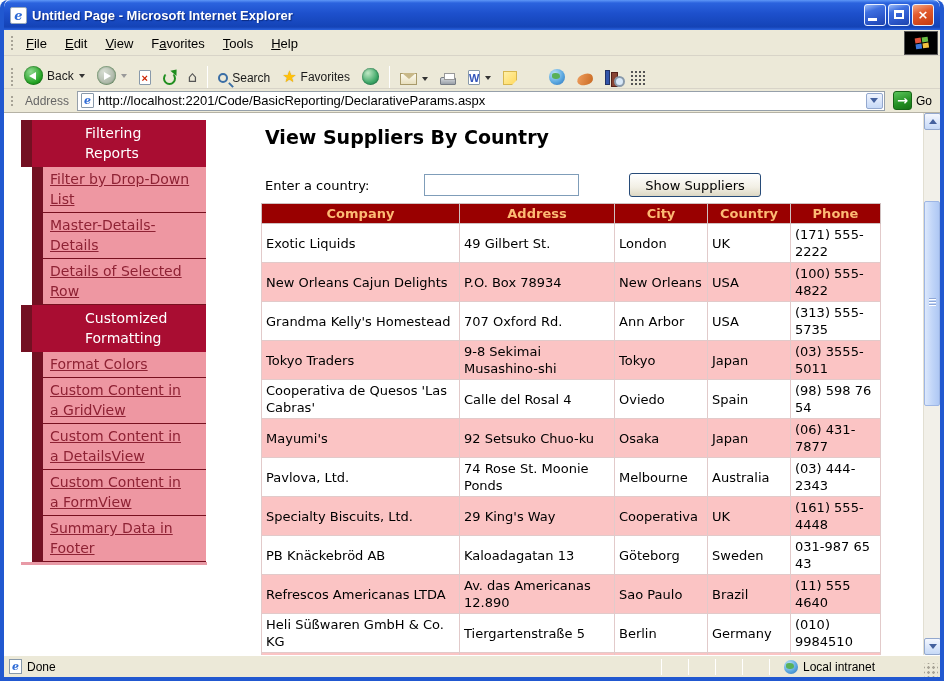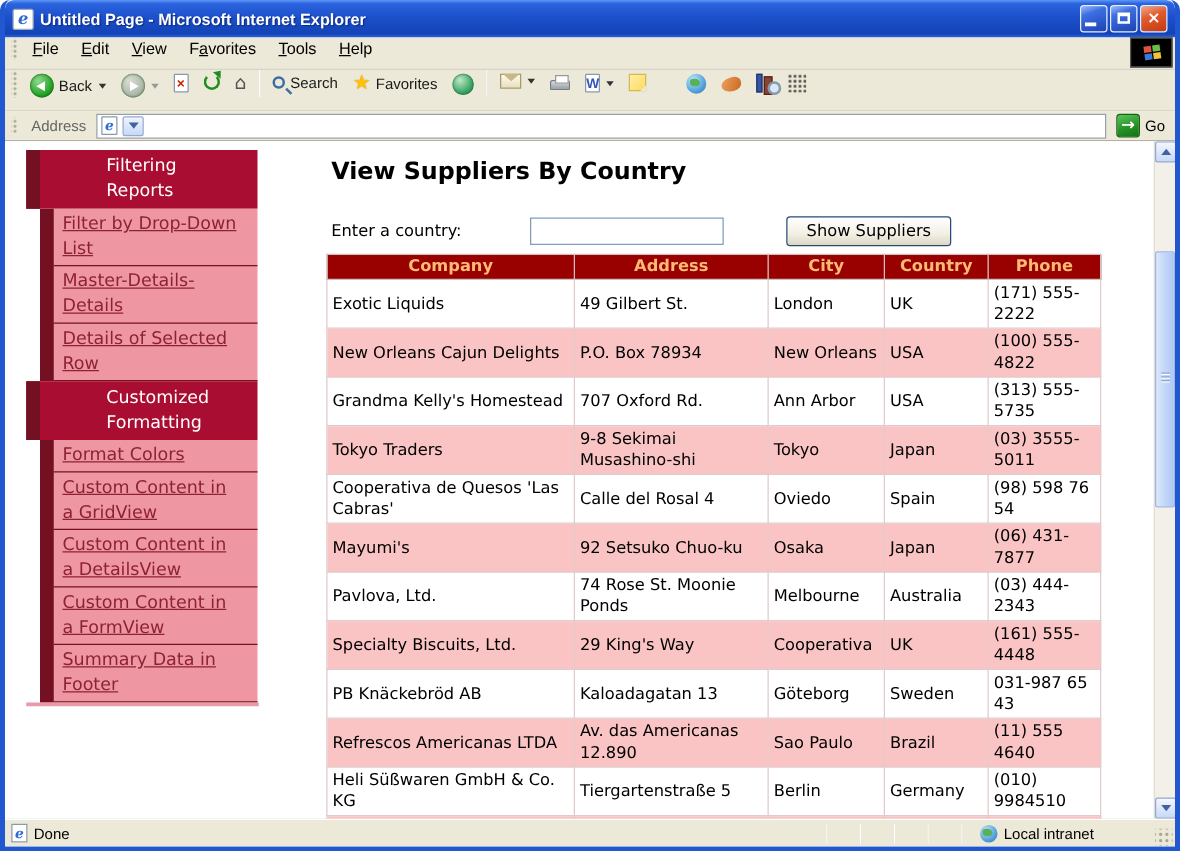--- a/index.html
+++ b/index.html
@@ -22,35 +22,35 @@
   .win-btns { display:flex; gap:2px; }
   .win-btn { width:22px; height:22px; border-radius:3px; border:1px solid #E8F0FF;
     color:#fff; font:bold 13px/20px "DejaVu Sans",sans-serif; text-align:center; cursor:default;
     background:linear-gradient(160deg,#9DBCF8 0%,#3E6FE0 30%,#2A55C8 70%,#1E44AC 100%); }
   .win-btn.close { background:linear-gradient(160deg,#F4A988 0%,#E25A2D 40%,#C43A10 100%); }
   .win-btn .min-glyph { display:block; width:9px; height:3px; background:#fff; margin:13px 0 0 3px; }
   .win-btn .max-glyph { display:block; width:10px; height:9px; border:2px solid #fff;
     border-top-width:3px; margin:5px auto 0; }
 
   
-  .menubar { height:26px; flex:0 0 26px; background:#ECE9D8; display:flex; align-items:flex-start;
+  .menubar { height:26px; flex:0 0 26px; background:#ECE9D8; display:flex; align-items:center;
     border-bottom:1px solid #D8D4C8; padding-left:2px; }
   .grip { width:5px; height:70%; margin:0 3px;
     background-image:radial-gradient(circle,#A8A497 1px,transparent 1.2px);
     background-size:4px 4px; background-position:1px 1px; }
   .menu-item { font:13px "Liberation Sans",sans-serif; color:#000; padding:4px 9px; cursor:default; }
   .menu-item u { text-decoration:underline; }
   .throbber { margin-left:auto; margin-right:2px; width:34px; height:24px; background:#000;
     border:1px solid #555; position:relative; overflow:hidden; }
   .throbber .flag { position:absolute; left:10px; top:6px; width:6px; height:5px;
     background:#E2533C; transform:rotate(-8deg);
     box-shadow:7px 0 0 #6CBE45, 0 6px 0 #3B78DA, 7px 6px 0 #F3C13F; }
 
   
-  .toolbar { height:33px; flex:0 0 33px; background:#ECE9D8; display:flex; align-items:flex-start;
+  .toolbar { height:33px; flex:0 0 33px; background:#ECE9D8; display:flex; align-items:flex-end;
     border-bottom:1px solid #D8D4C8; padding-left:2px; gap:2px; }
   .tbtn { display:flex; align-items:center; gap:4px; padding:3px 5px; border-radius:3px;
     font:12px "Liberation Sans",sans-serif; color:#1A1A1A; cursor:default; }
   .caret { width:0; height:0; border-left:3px solid transparent; border-right:3px solid transparent;
     border-top:4px solid #333; margin-left:1px; }
   .caret.dim { border-top-color:#999; }
   .nav-circle { width:19px; height:19px; border-radius:50%; position:relative;
     background:radial-gradient(circle at 35% 30%, #8FD98F, #22A322 65%, #147014);
     box-shadow:inset 0 0 2px #0A4A0A; }
   .nav-circle.disabled { background:radial-gradient(circle at 35% 30%, #D7DDD2, #AEB8A9 65%, #96A092); }
@@ -286,20 +286,21 @@
     <span class="tbtn">
       <span class="grid-glyph"></span>
     </span>
   </div>
 
   <div class="addressbar">
     <span class="grip"></span>
     <span class="addr-label">Address</span>
     <span class="addr-field">
       <span class="page-icon">e</span>
+      <span class="addr-url">http://localhost:2201/Code/BasicReporting/DeclarativeParams.aspx</span>
       <span class="addr-dd"></span>
     </span>
     <span class="go-btn">
       <span class="go-icon">→</span>
       <span>Go</span>
     </span>
   </div>
 
   <div class="content">
 

